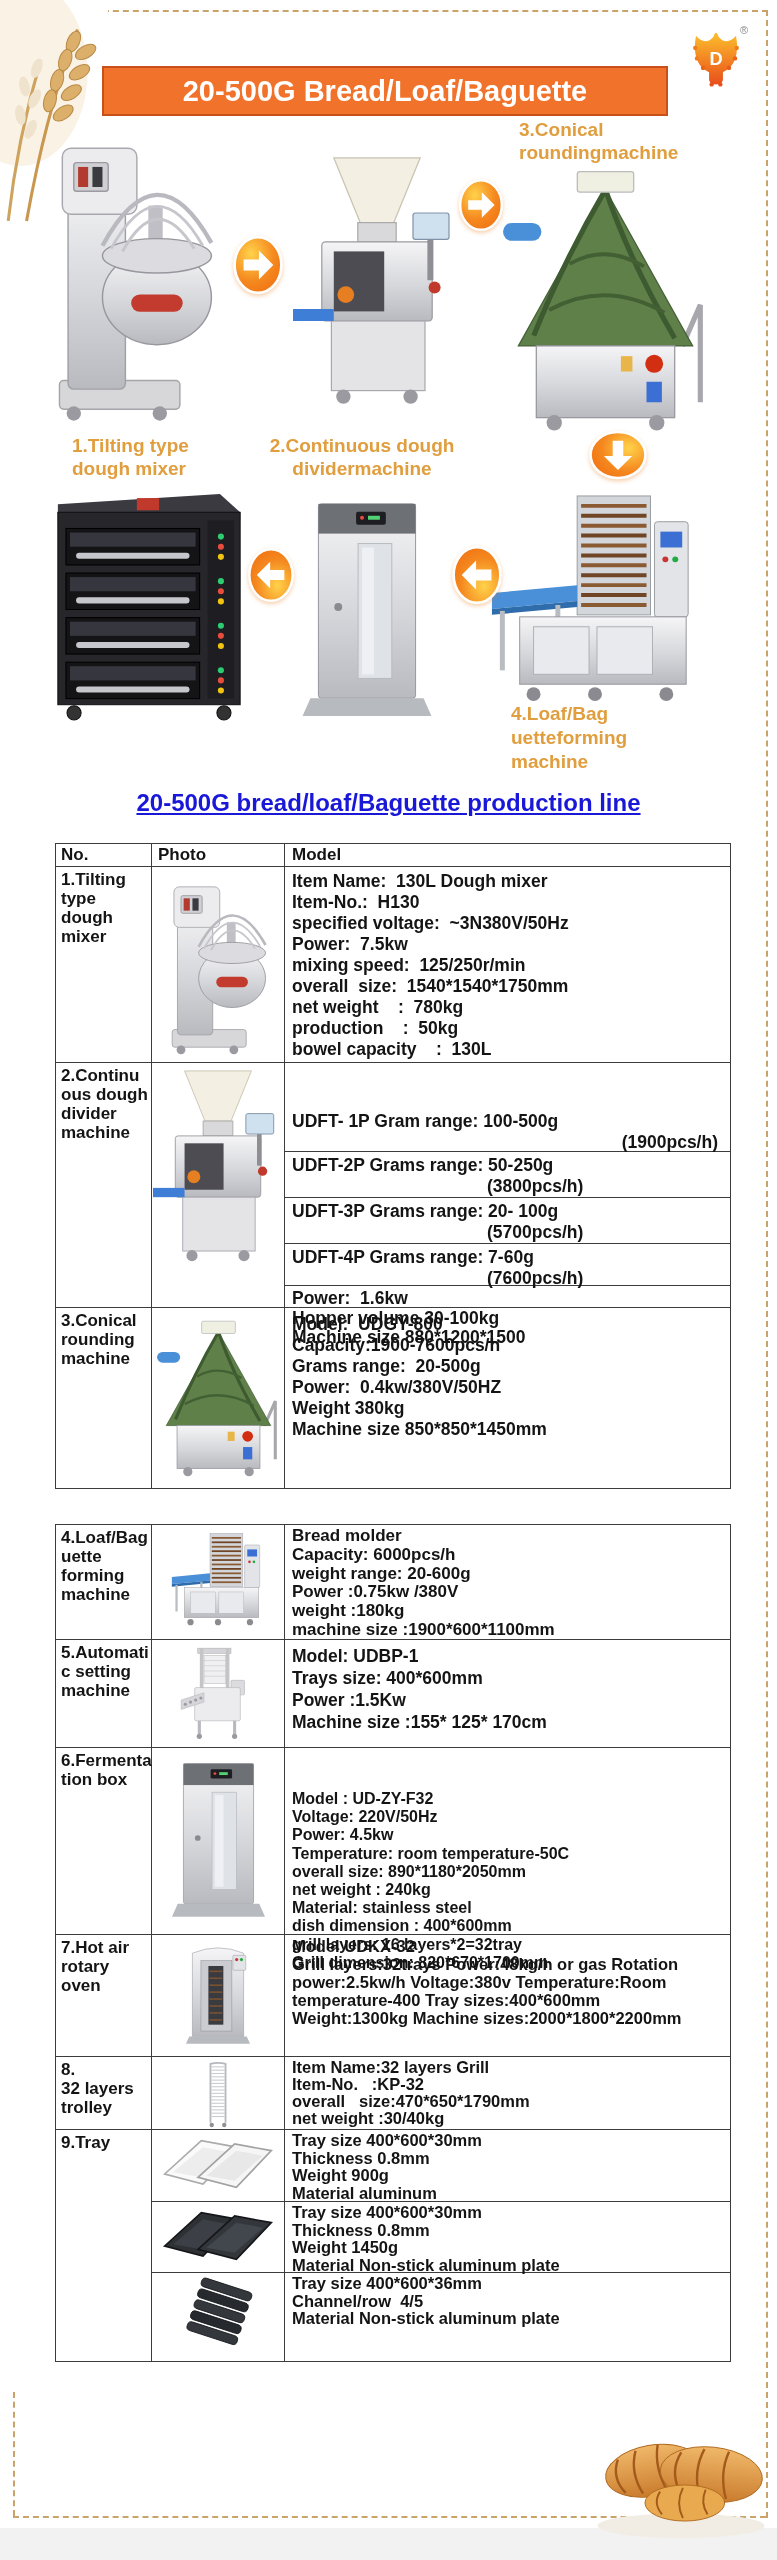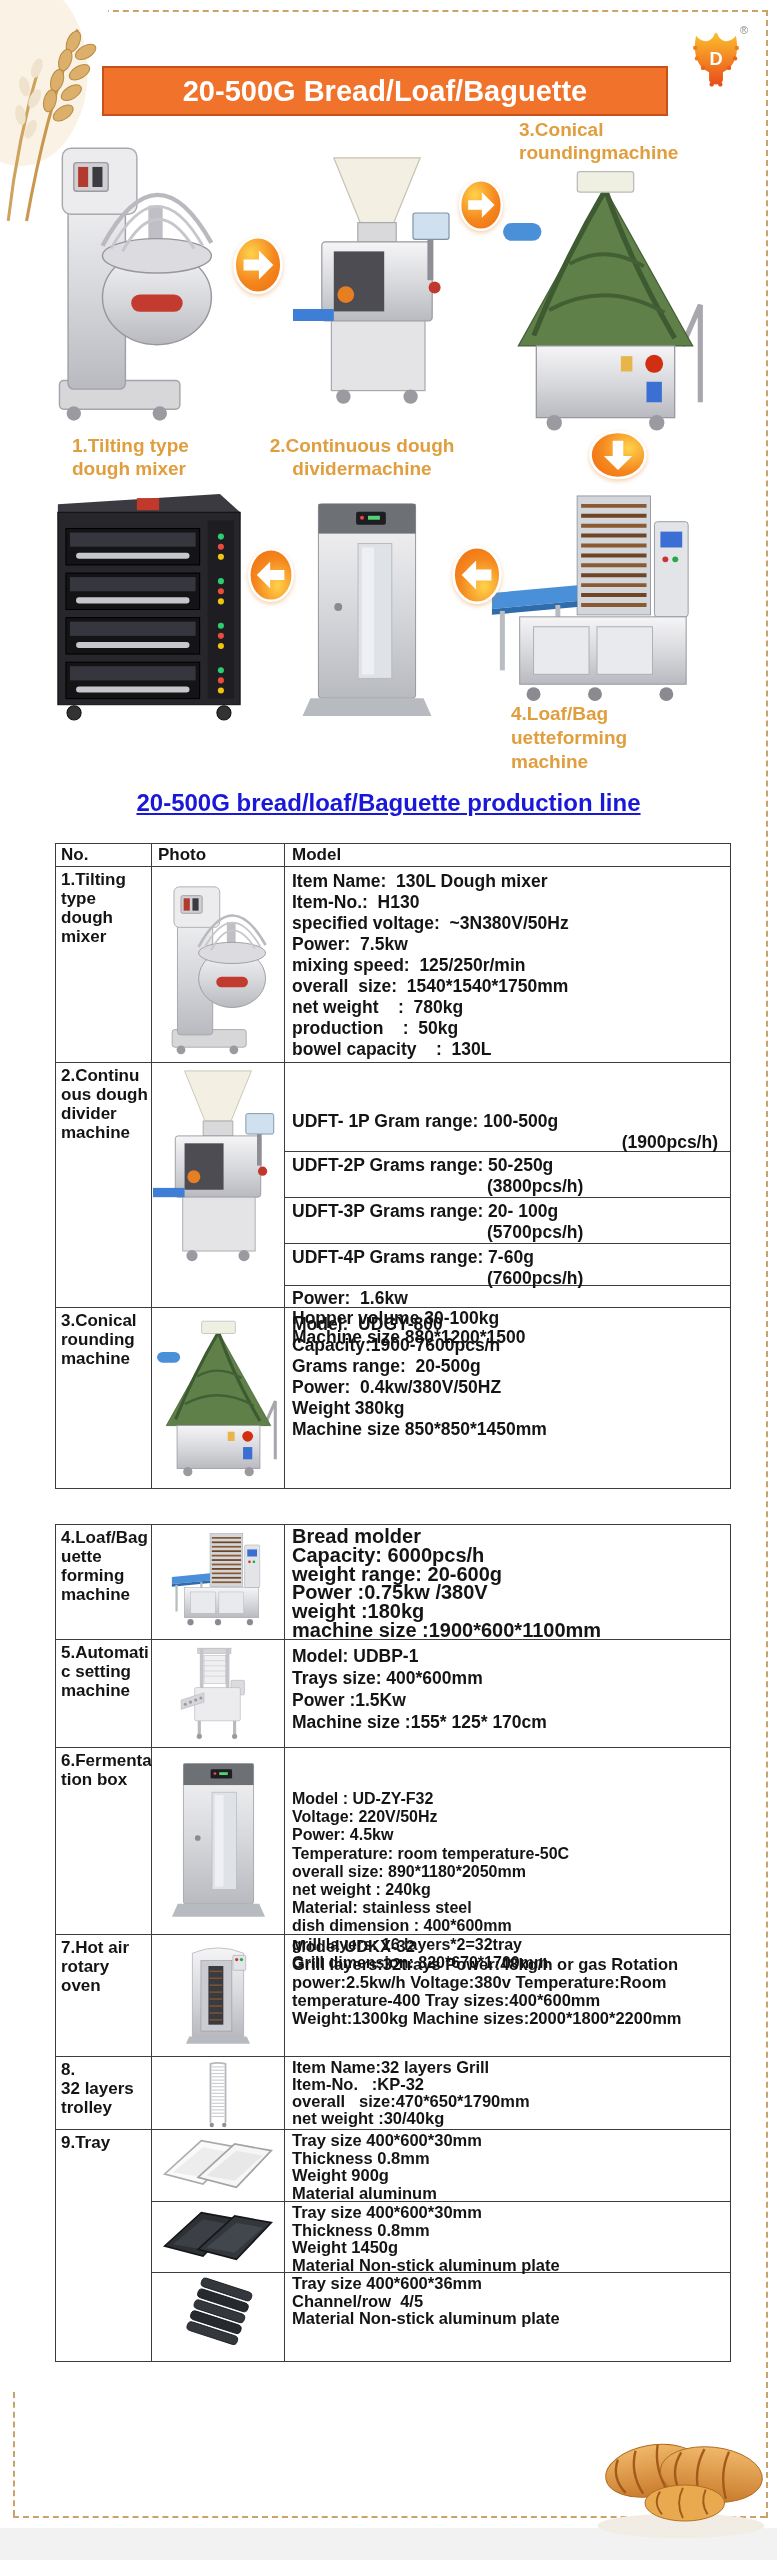--- a/index.html
+++ b/index.html
@@ -53,21 +53,21 @@
   .r1{height:196px;}
   .r2{height:245px;}
   .r3{height:180px;}
   .r2 .c-md{padding:0;display:flex;flex-direction:column;}
   .sub{border-bottom:1px solid #3c3c3c;box-sizing:border-box;padding:3px 4px 0 7px;}
   .sub:last-child{border-bottom:0;flex:1;}
   .sub .pcs-r{text-align:right;padding-right:8px;}
   .sub .pcs-c{padding-left:195px;}
   .s1{height:44px;margin-top:45px;}.s2{height:48px;}.s3{height:46px;}.s4{height:42px;}
   .s5{line-height:19.5px;padding-top:3px;}
-  .r4{height:115px;}.r4 .c-md{font-size:20px;line-height:18.8px;padding-top:2px;}
+  .r4{height:115px;}.r4 .c-md{font-size:17px;line-height:18.8px;padding-top:2px;}
   .r5{height:108px;}.r5 .c-md{line-height:22px;padding-top:5px;}
   .r6{height:187px;}.r6 .c-md{font-size:16px;line-height:18.2px;padding-top:2px;margin-top:40px;}
   .r7{height:122px;}.r7 .c-md{font-size:16.5px;line-height:18px;padding-top:2px;}
   .r8{height:73px;}.r8 .c-md{font-size:16.5px;line-height:17px;padding-top:2px;}
   .r9{height:231px;}
   .r9wrap{flex:1;display:flex;flex-direction:column;}
   .r9sub{display:flex;border-bottom:1px solid #3c3c3c;box-sizing:border-box;}
   .r9sub:last-child{border-bottom:0;flex:1;}
   .r9a{height:72px;}.r9b{height:71px;}
   .r9sub .c-md{font-size:16.5px;line-height:17.5px;padding-top:2px;}

